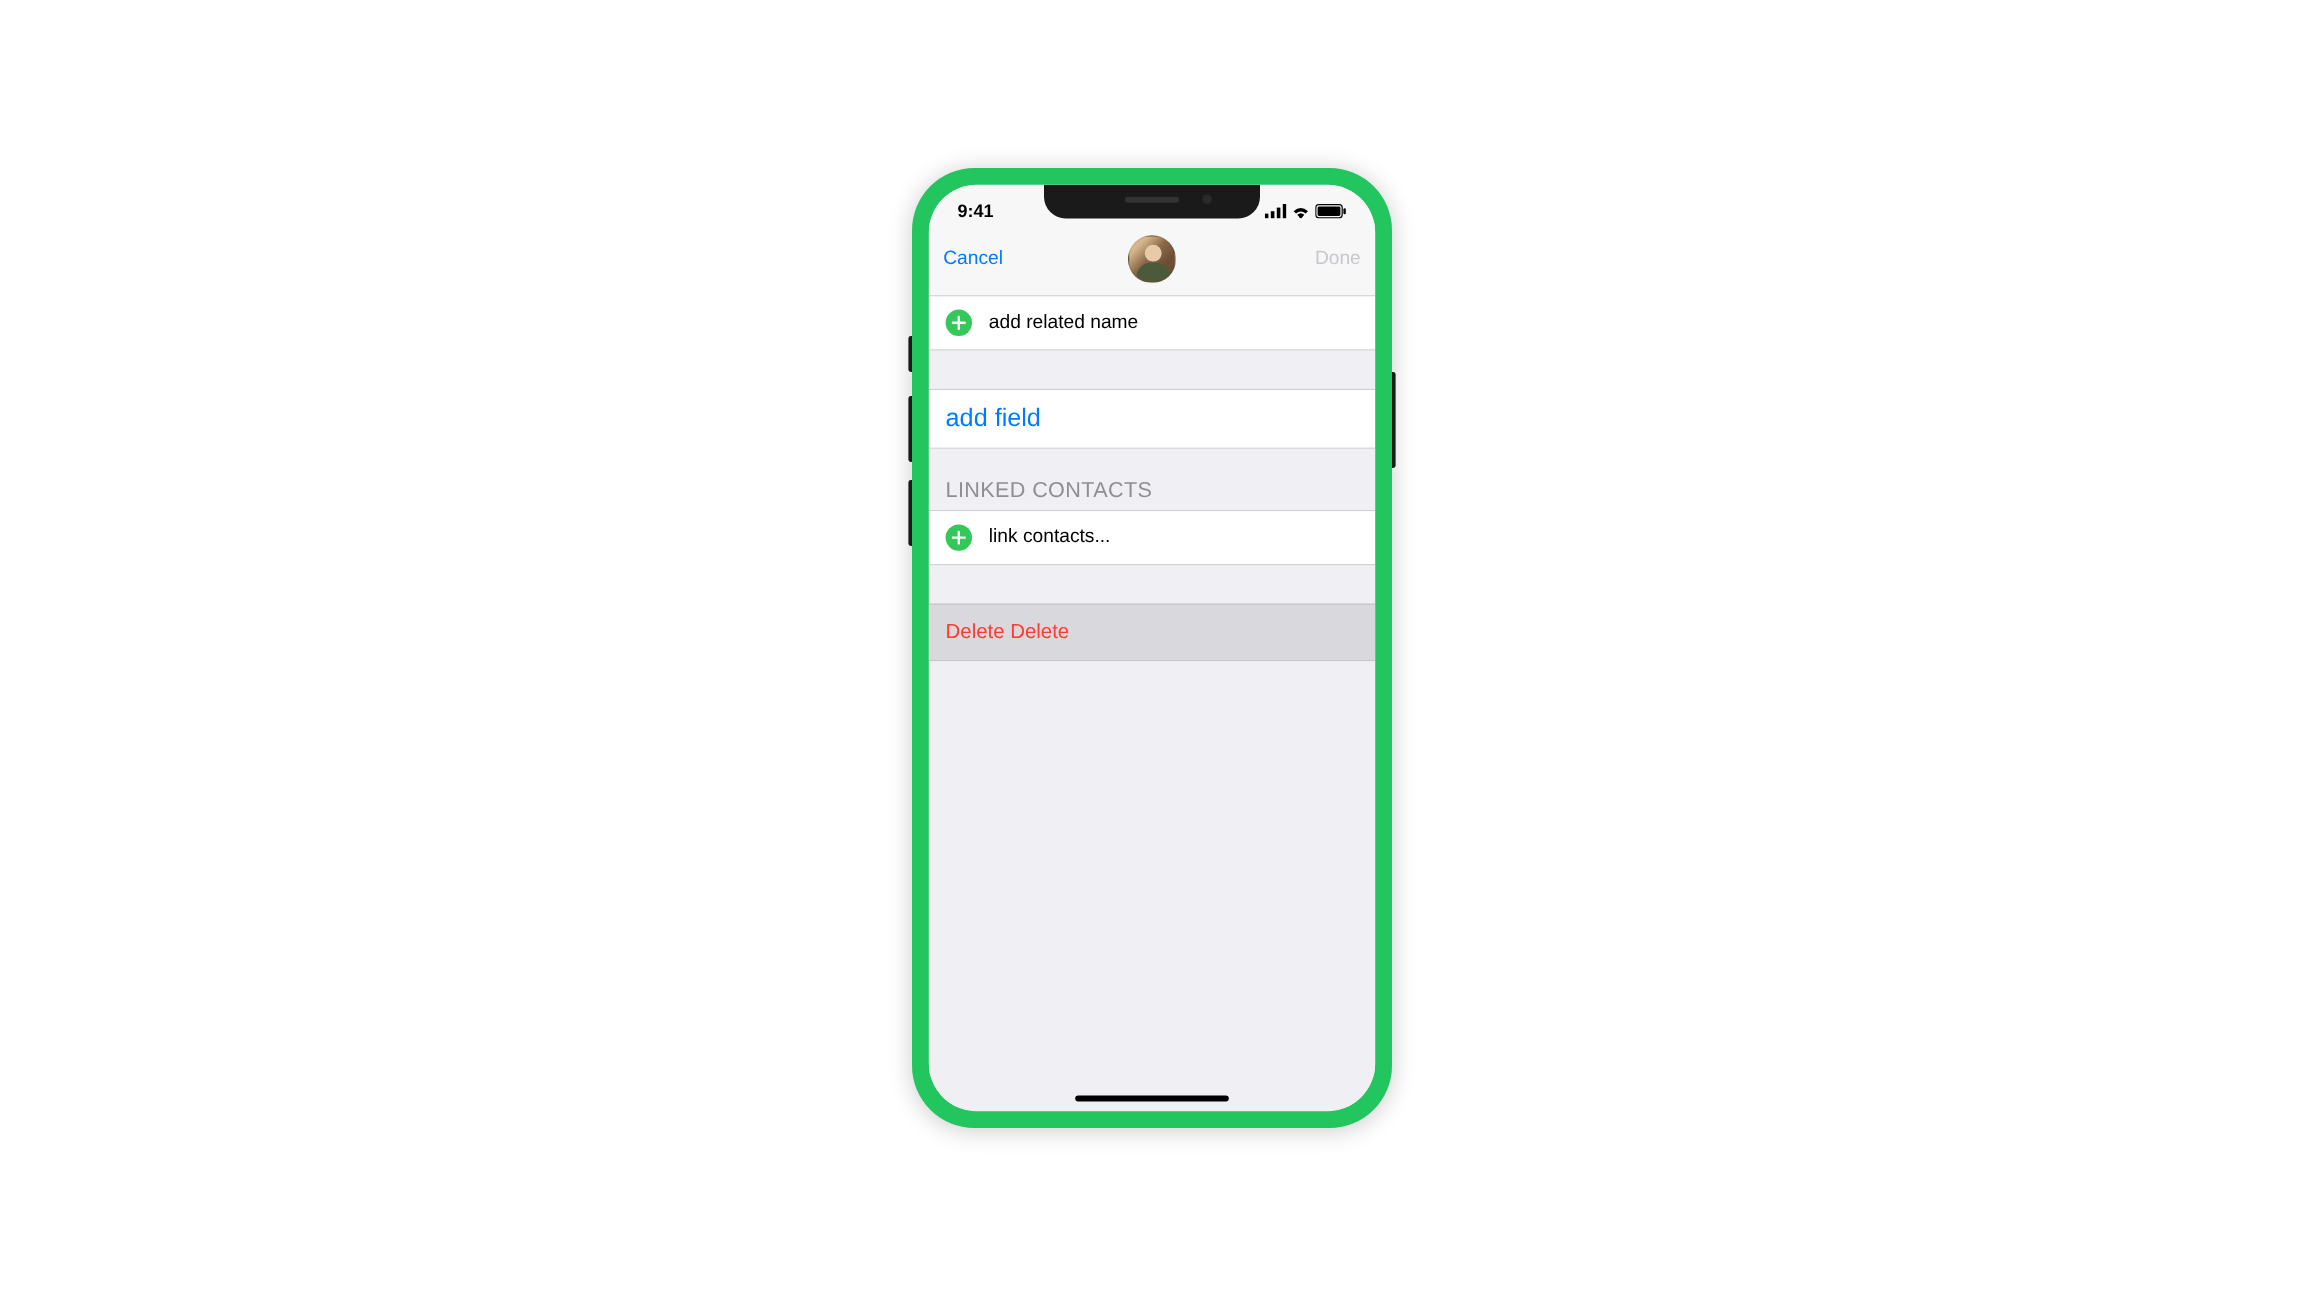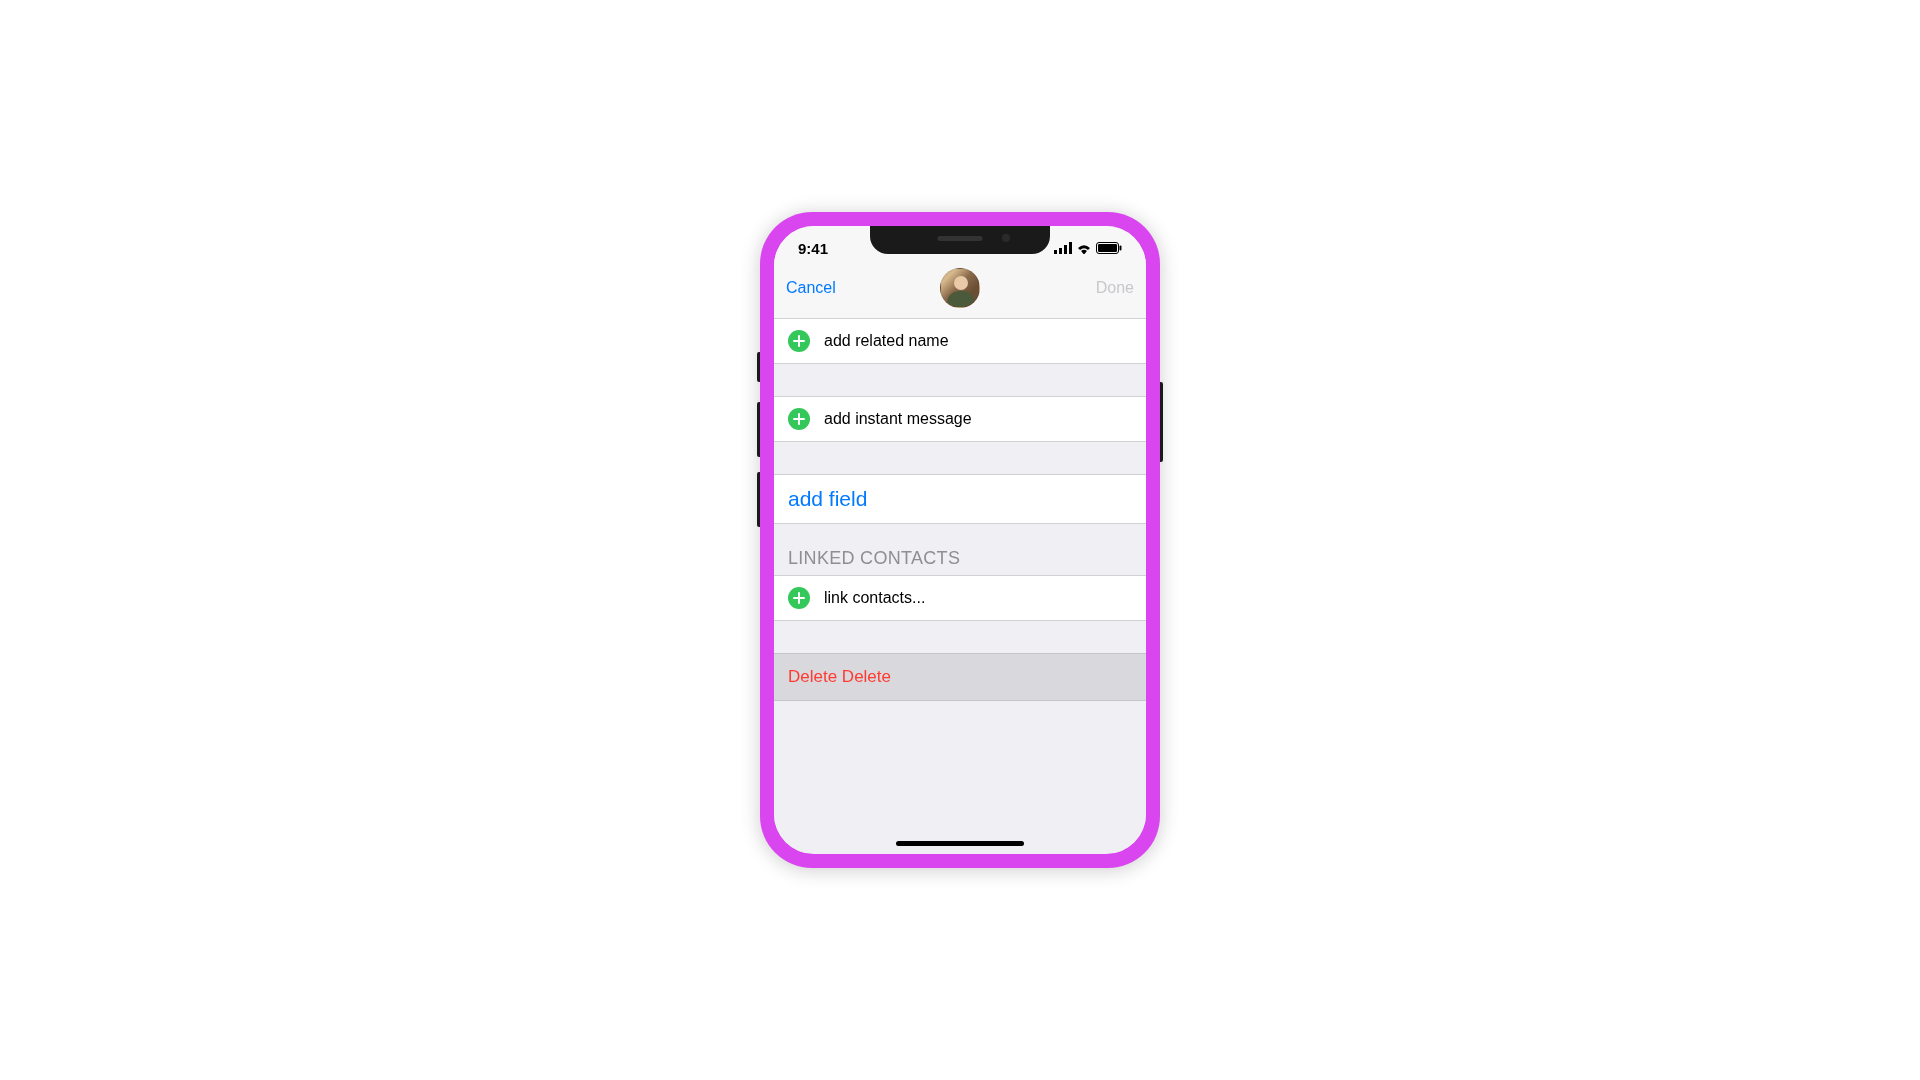--- a/index.html
+++ b/index.html
@@ -8,22 +8,22 @@
       height: 1080px;
       background: #ffffff;
       display: flex;
       justify-content: center;
       align-items: center;
       font-family: -apple-system, "Helvetica Neue", Helvetica, Arial, sans-serif;
       overflow: hidden;
     }
     .phone-frame {
       width: 400px;
-      height: 656px;
-      background: #d946ef;
+      height: 800px;
+      background: #22c55e;
       border-radius: 52px;
       padding: 14px;
       position: relative;
       box-shadow: 0 2px 20px rgba(0,0,0,0.2);
     }
     .phone-frame::before {
       content: "";
       position: absolute;
       left: -3px;
       top: 140px;
@@ -285,30 +285,20 @@
           <span class="plus-icon">
             <svg width="12" height="12" viewBox="0 0 12 12">
                 <path d="M6 1 V11 M1 6 H11" stroke="#fff" stroke-width="2" stroke-linecap="round"></path>
               </svg>
           </span>
           <span>add related name</span>
         </div>
       </div>
 
 
-      <div class="cell-group">
-        <div class="cell">
-          <span class="plus-icon">
-            <svg width="12" height="12" viewBox="0 0 12 12">
-                <path d="M6 1 V11 M1 6 H11" stroke="#fff" stroke-width="2" stroke-linecap="round"></path>
-              </svg>
-          </span>
-          <span>add instant message</span>
-        </div>
-      </div>
 
 
       <div class="addfield-cell">
         <span>add field</span>
       </div>
 
       <div class="section-header">LINKED CONTACTS</div>
       <div class="link-group">
         <div class="cell">
           <span class="plus-icon">

